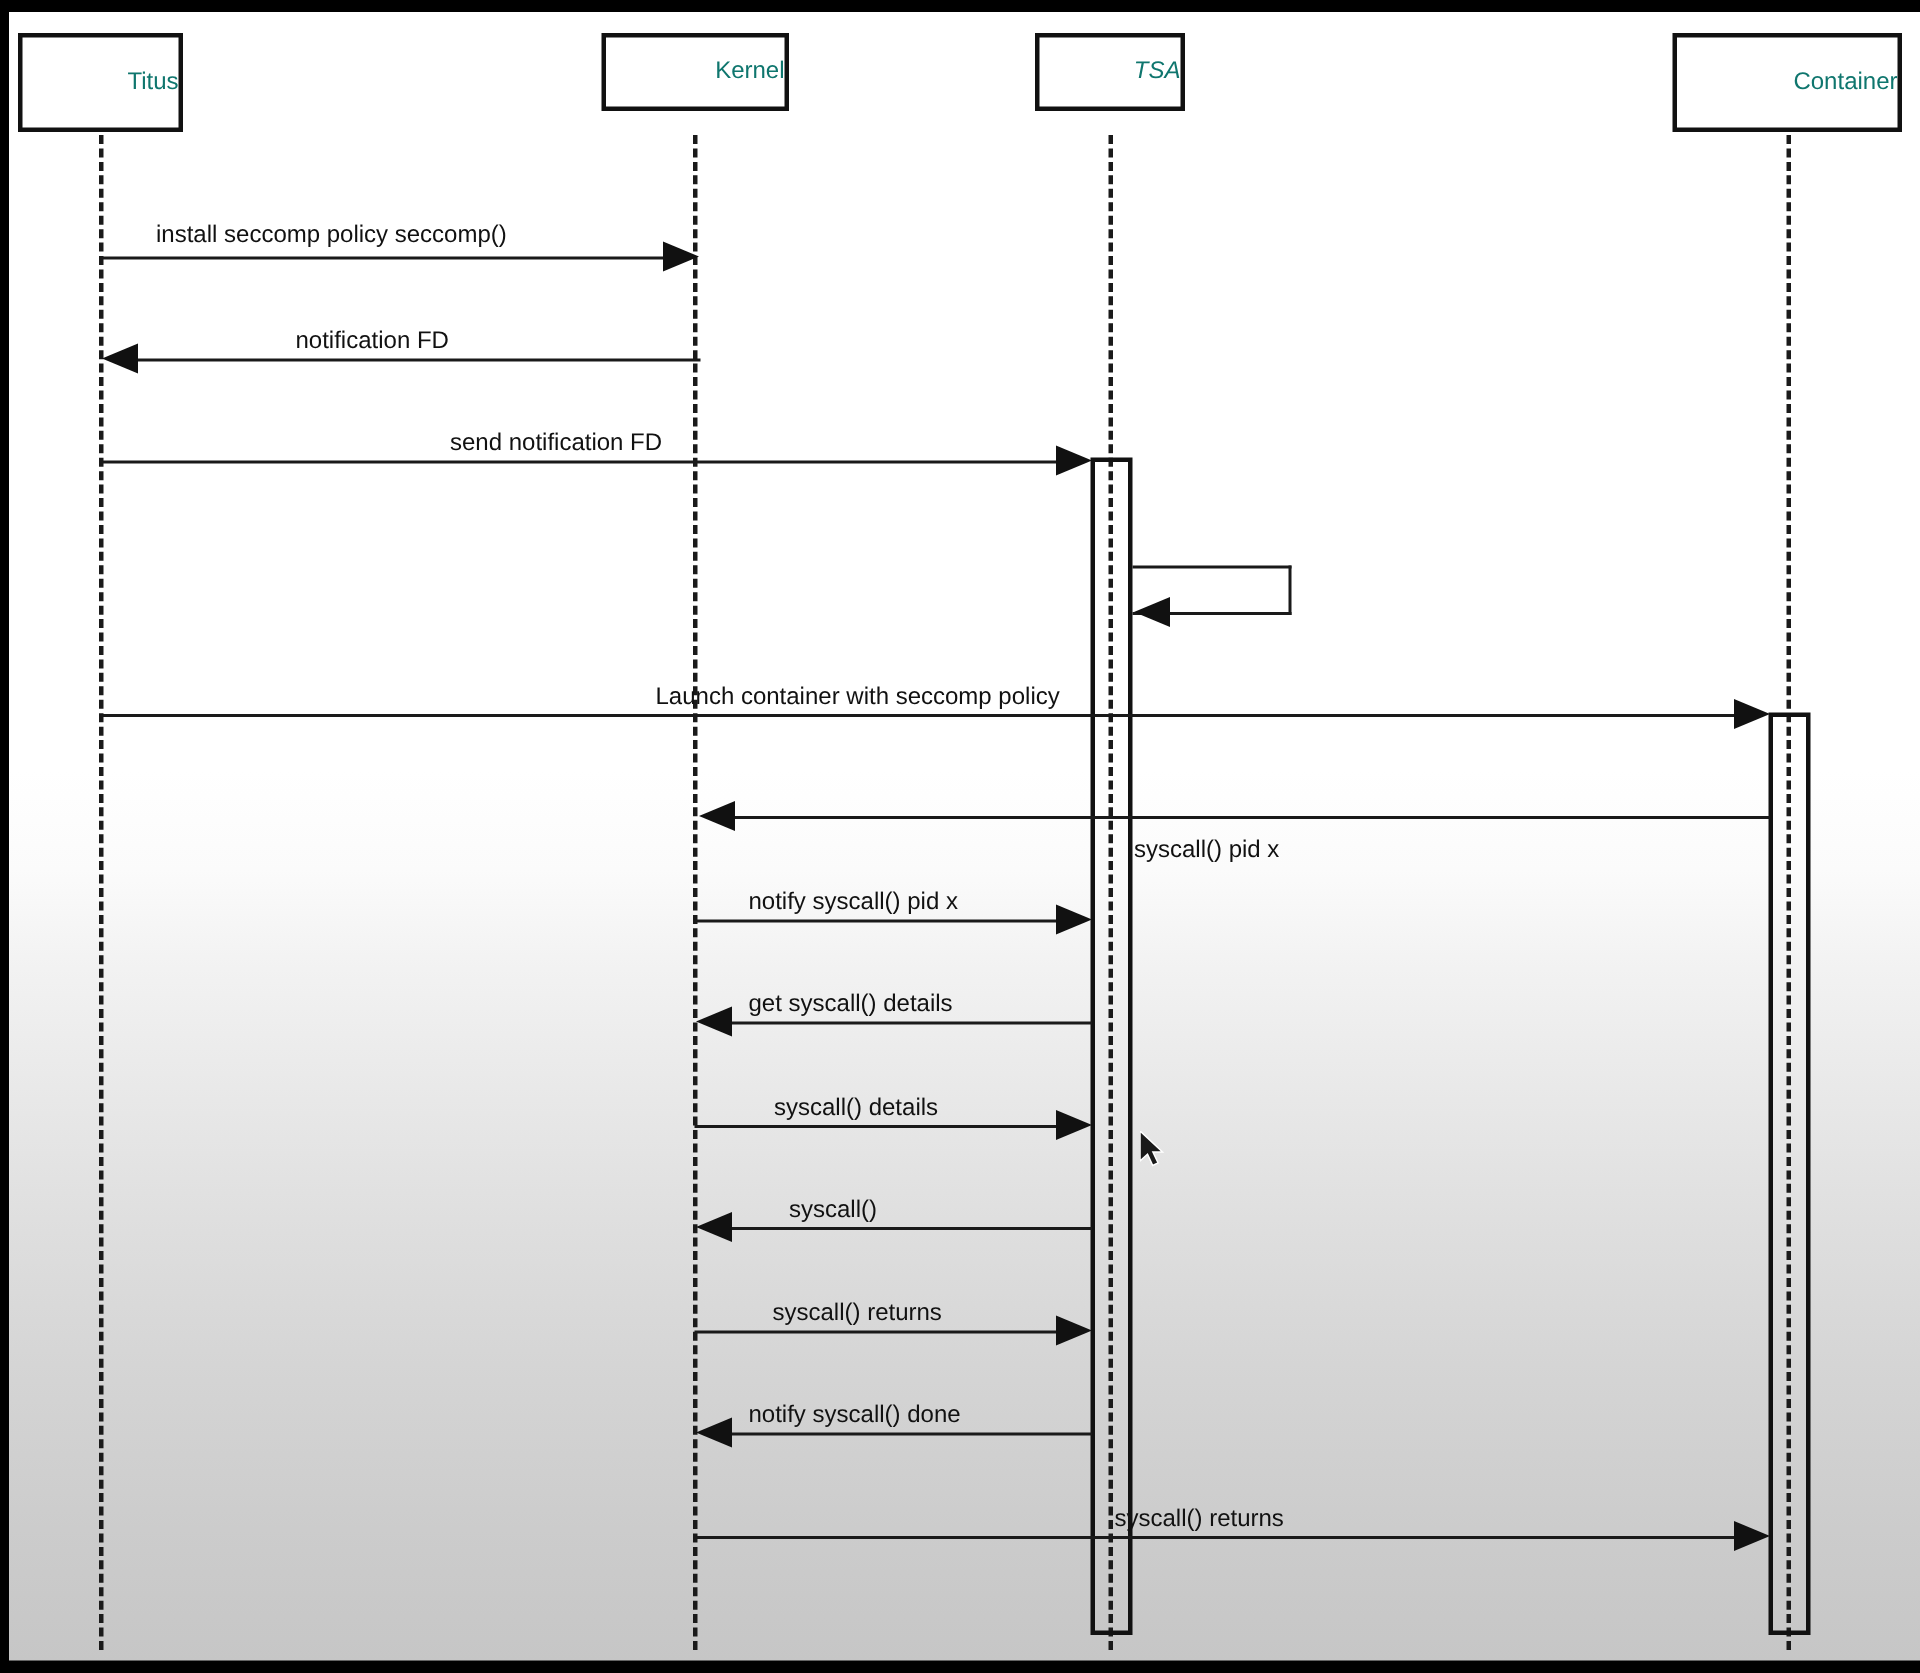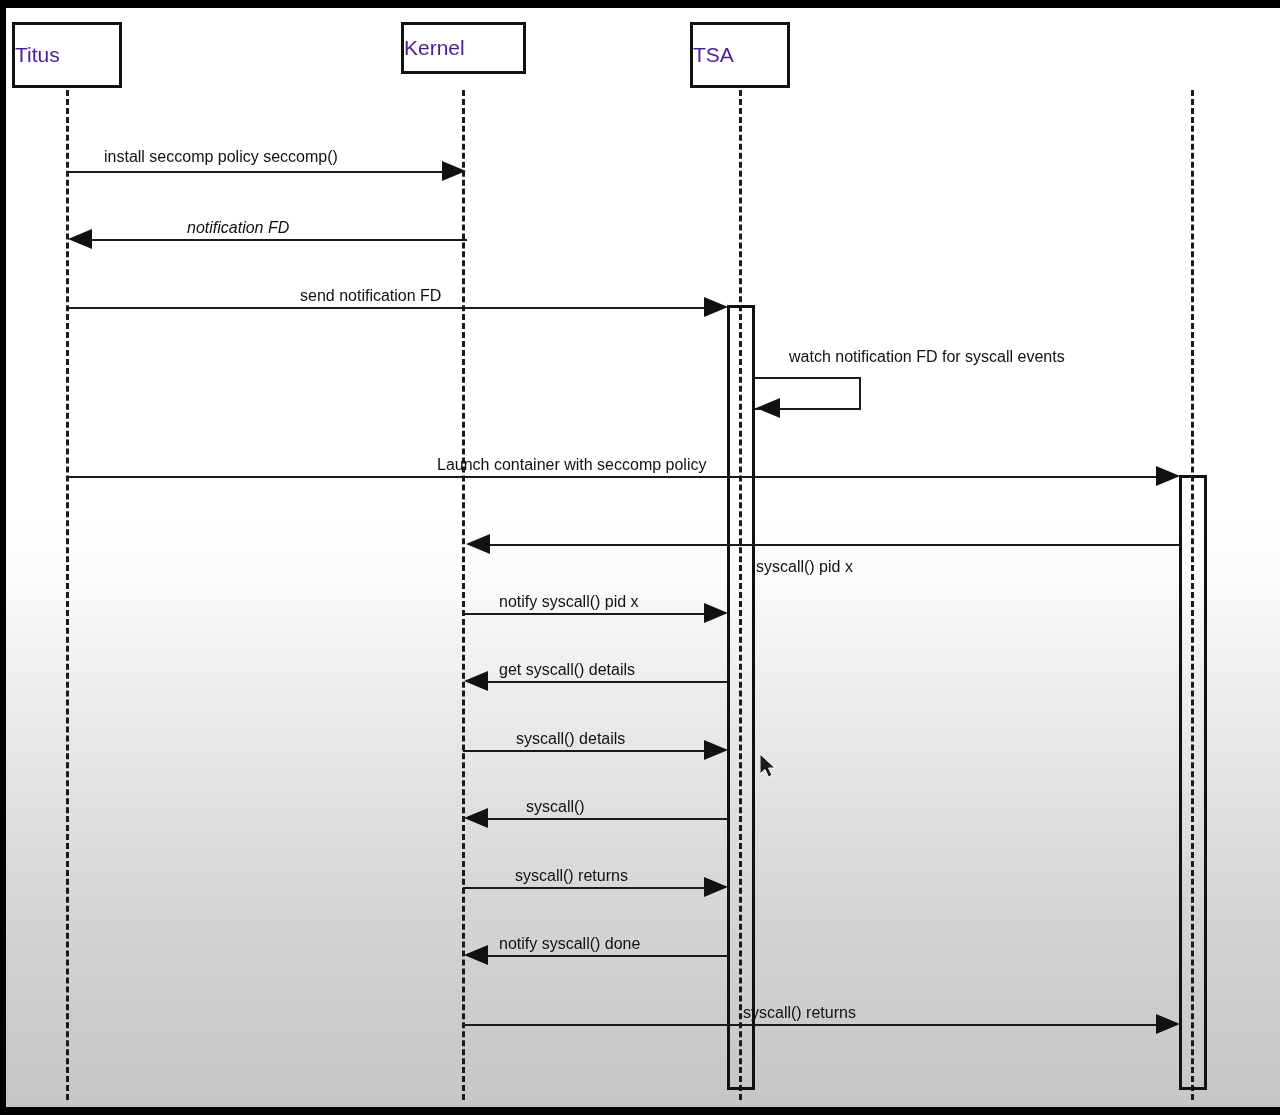--- a/index.html
+++ b/index.html
@@ -39,23 +39,23 @@
     width: 0;
     border-left: 3px dashed #1a1a1a;
   }
   .actor-box {
     position: absolute;
     box-sizing: border-box;
     background: #ffffff;
     border: 3px solid #111;
     display: flex;
     align-items: center;
-    justify-content: flex-start;
-    font-size: 21px;
-    color: #4c1d95;
+    justify-content: flex-end;
+    font-size: 16px;
+    color: #0f766e;
   }
   .activation {
     position: absolute;
     box-sizing: border-box;
     background: transparent;
     border-left: 3px solid #111;
     border-right: 3px solid #111;
   }
   .activation.closed {
     border-bottom: 3px solid #111;
@@ -113,39 +113,41 @@
 
     <div class="activation closed" style="left:721px; top:297px; width:28px; height:785px;"></div>
     <div class="activation closed" style="left:1173px; top:467px; width:28px; height:615px;"></div>
 
     <div class="actor-box" style="left:6px; top:14px; width:110px; height:66px;">
       <span>Titus</span>
     </div>
     <div class="actor-box" style="left:395px; top:14px; width:125px; height:52px;">
       <span>Kernel</span>
     </div>
-    <div class="actor-box" style="left:684px; top:14px; width:100px; height:66px;">
+    <div class="actor-box" style="left:684px; top:14px; width:100px; height:52px;font-style:italic;">
       <span>TSA</span>
+    </div>
+    <div class="actor-box" style="left:1109px; top:14px; width:153px; height:66px;">
+      <span>Container</span>
     </div>
 
     <div class="msg" style="left:61px; top:163px; width:380px;"></div>
     <div class="arrowhead right" style="left:436px; top:153px;"></div>
     <div class="msg-label" style="left:98px; top:141px;">install seccomp policy seccomp()</div>
 
     <div class="msg" style="left:85px; top:231px; width:376px;"></div>
     <div class="arrowhead left" style="left:62px; top:221px;"></div>
-    <div class="msg-label" style="left:181px; top:212px;font-style:italic;">notification FD</div>
+    <div class="msg-label" style="left:191px; top:212px;">notification FD</div>
 
     <div class="msg" style="left:61px; top:299px; width:641px;"></div>
     <div class="arrowhead right" style="left:698px; top:289px;"></div>
     <div class="msg-label" style="left:294px; top:280px;">send notification FD</div>
 
     <div class="selfloop" style="left:749px; top:369px; width:106px; height:33px;"></div>
     <div class="arrowhead left" style="left:750px; top:390px;"></div>
-    <div class="msg-label" style="left:783px; top:341px;">watch notification FD for syscall events</div>
 
     <div class="msg" style="left:61px; top:468px; width:1093px;"></div>
     <div class="arrowhead right" style="left:1150px; top:458px;"></div>
     <div class="msg-label" style="left:431px; top:449px;">Launch container with seccomp policy</div>
 
     <div class="msg" style="left:484px; top:536px; width:690px;"></div>
     <div class="arrowhead left" style="left:460px; top:526px;"></div>
     <div class="msg-label" style="left:750px; top:517px;margin-top:34px;">syscall() pid x</div>
 
     <div class="msg" style="left:457px; top:605px; width:245px;"></div>

